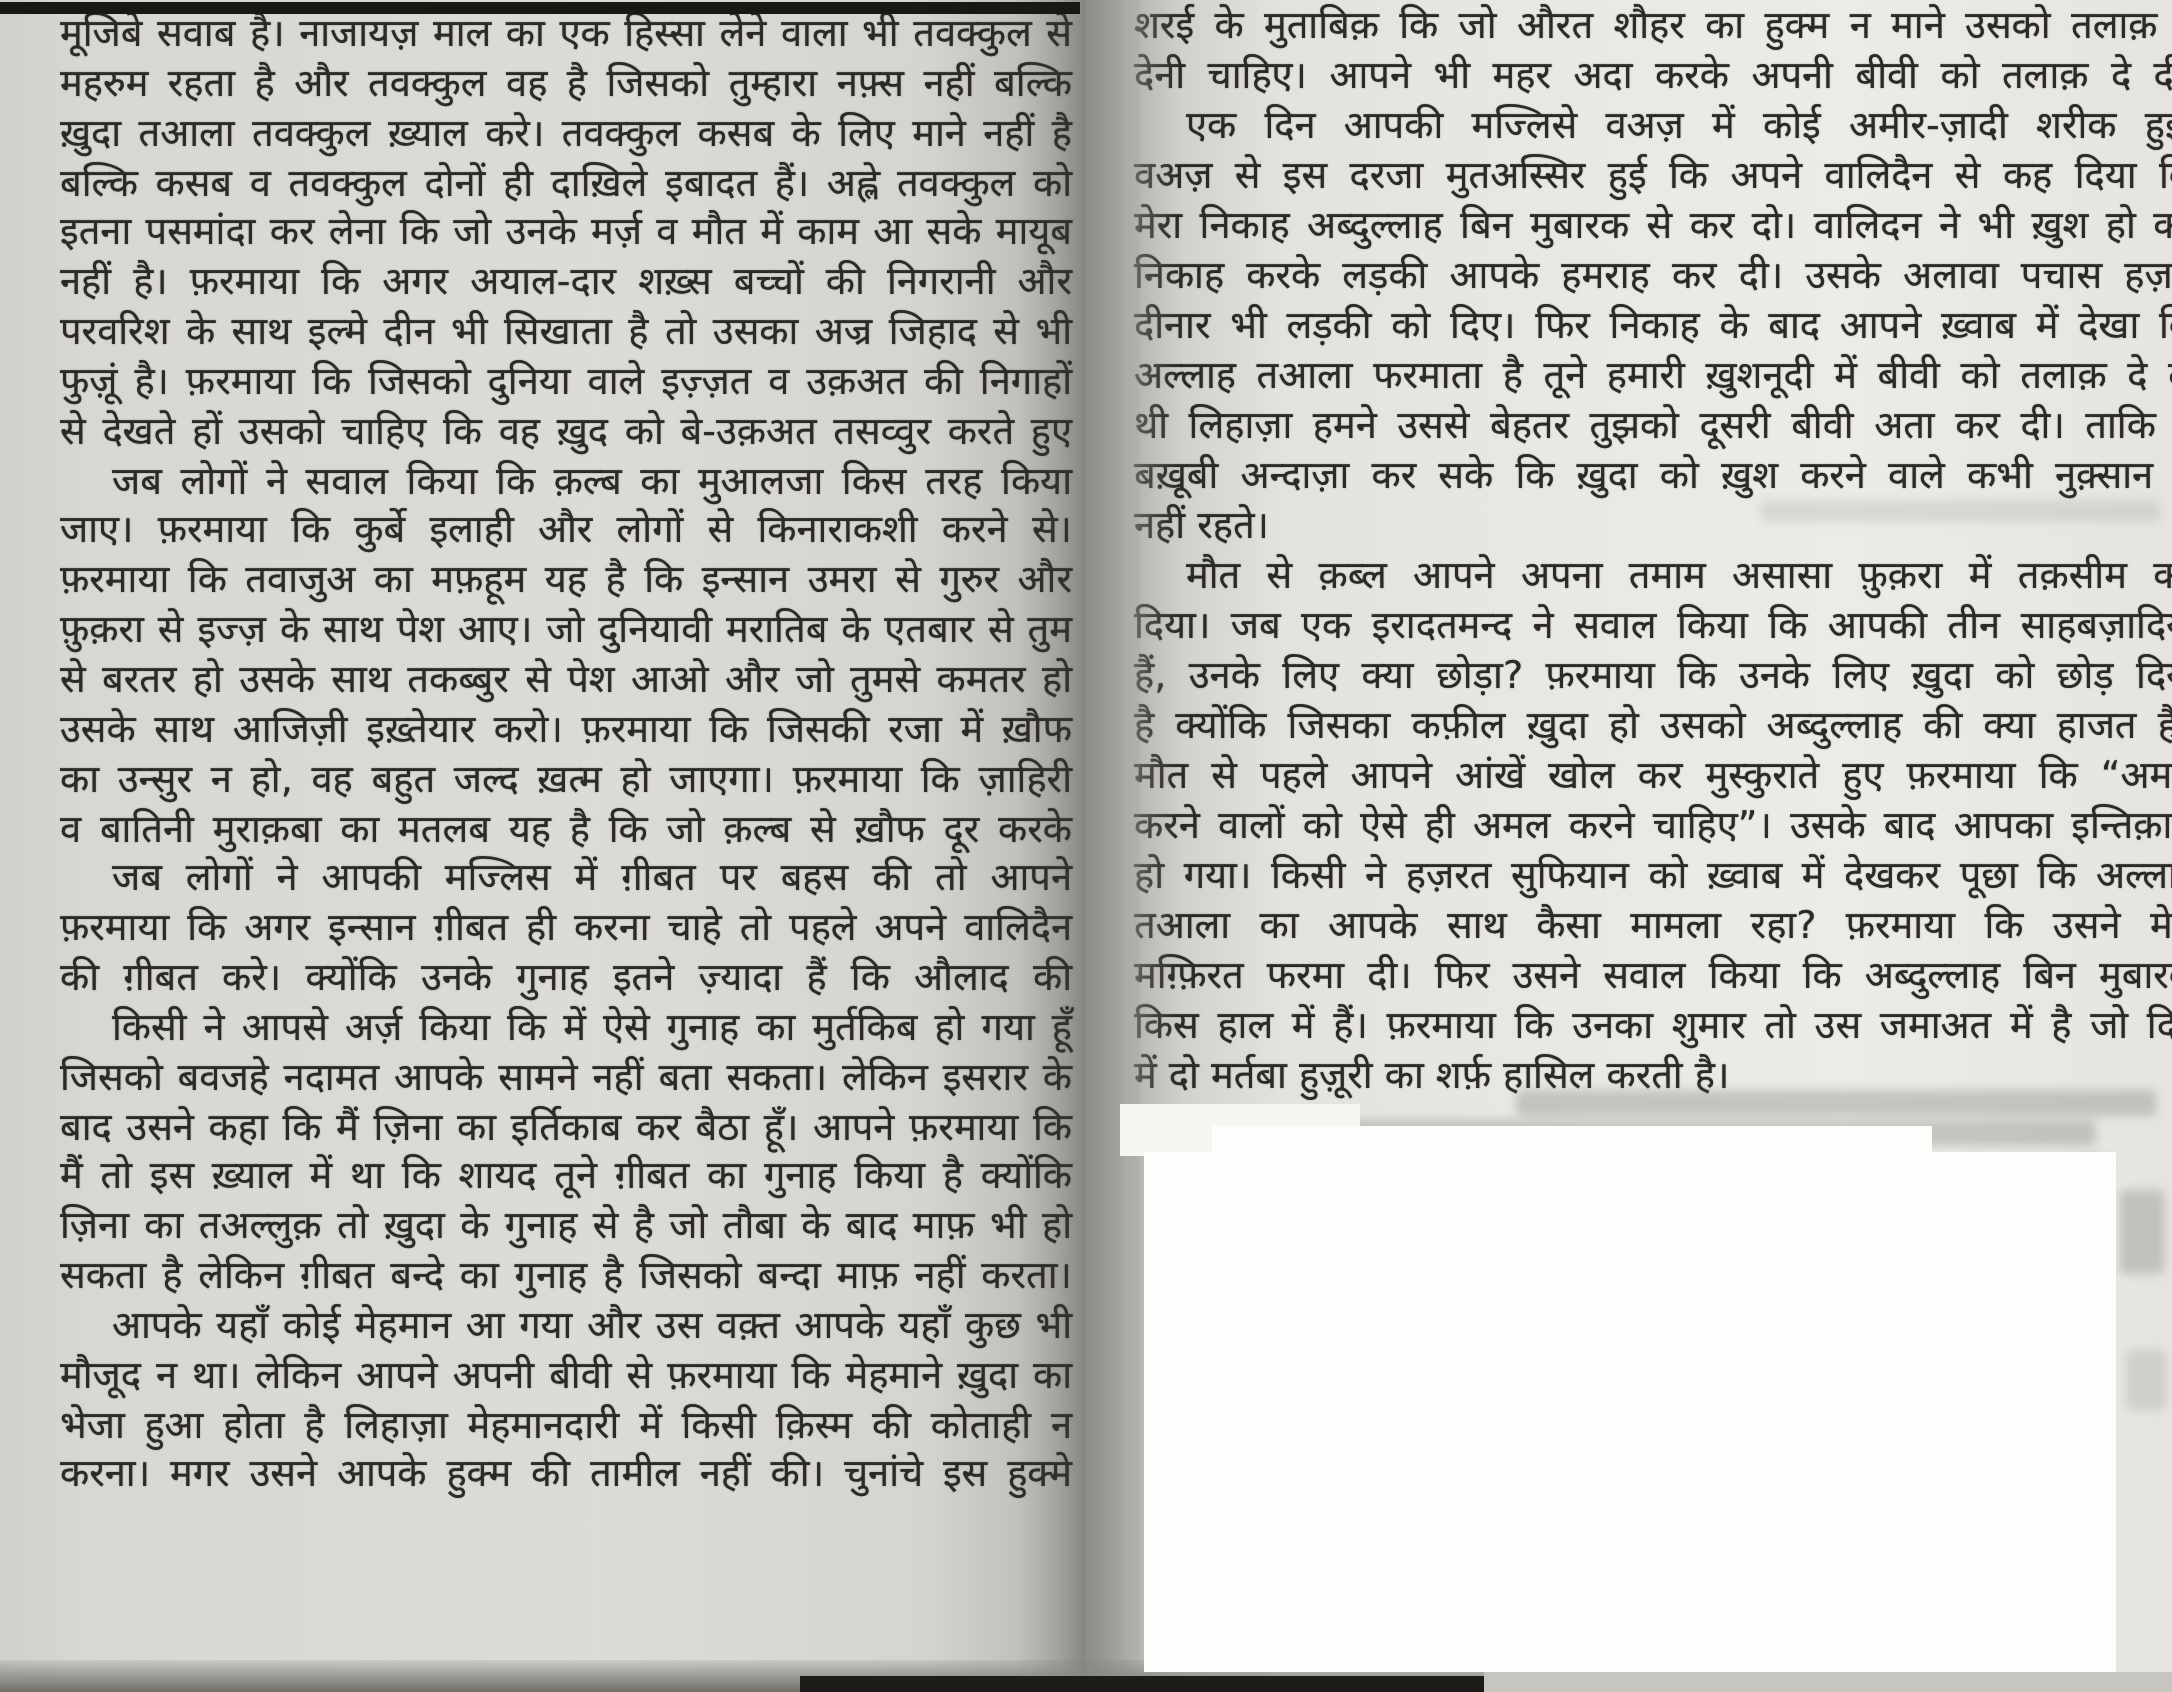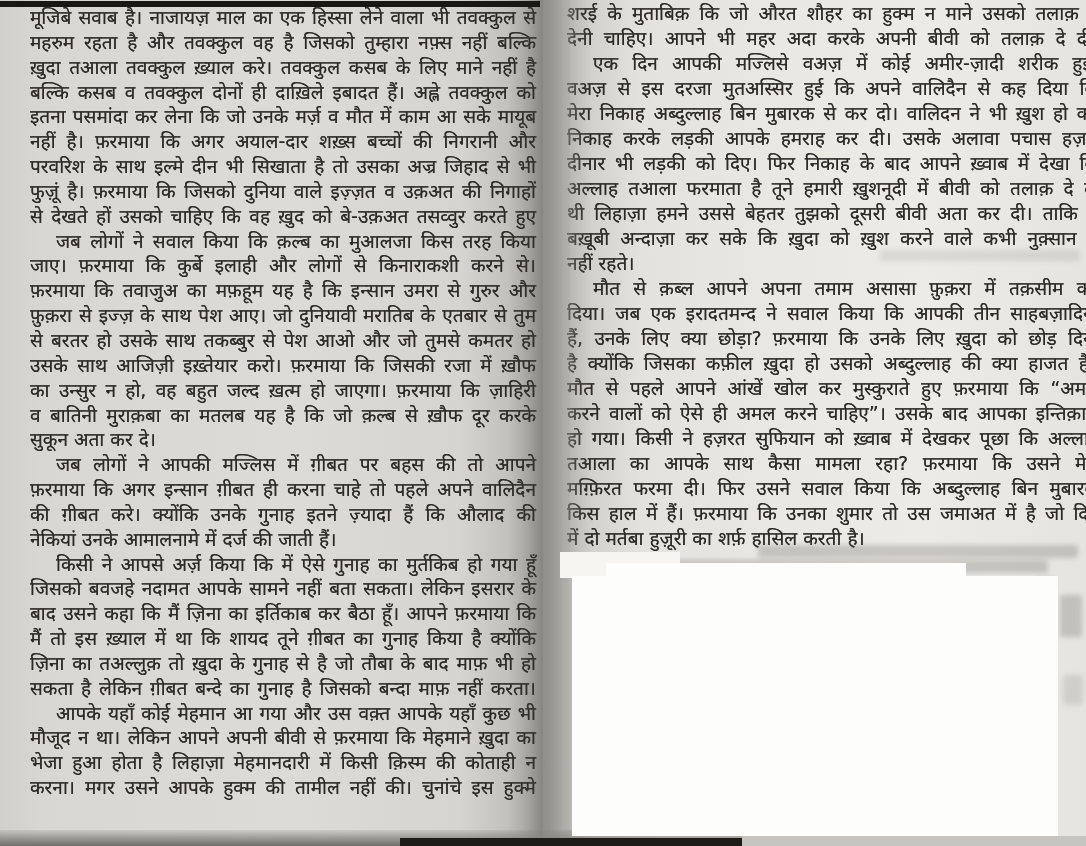--- a/index.html
+++ b/index.html
@@ -77,25 +77,23 @@
         <div class="line">फुज़ूं है। फ़रमाया कि जिसको दुनिया वाले इज़्ज़त व उक़अत की निगाहों</div>
         <div class="line">से देखते हों उसको चाहिए कि वह ख़ुद को बे-उक़अत तसव्वुर करते हुए</div>
         <div class="line indent">जब लोगों ने सवाल किया कि क़ल्ब का मुआलजा किस तरह किया</div>
         <div class="line">जाए। फ़रमाया कि कुर्बे इलाही और लोगों से किनाराकशी करने से।</div>
         <div class="line">फ़रमाया कि तवाजुअ का मफ़हूम यह है कि इन्सान उमरा से गुरुर और</div>
         <div class="line">फ़ुक़रा से इज्ज़ के साथ पेश आए। जो दुनियावी मरातिब के एतबार से तुम</div>
         <div class="line">से बरतर हो उसके साथ तकब्बुर से पेश आओ और जो तुमसे कमतर हो</div>
         <div class="line">उसके साथ आजिज़ी इख़्तेयार करो। फ़रमाया कि जिसकी रजा में ख़ौफ</div>
         <div class="line">का उन्सुर न हो, वह बहुत जल्द ख़त्म हो जाएगा। फ़रमाया कि ज़ाहिरी</div>
         <div class="line">व बातिनी मुराक़बा का मतलब यह है कि जो क़ल्ब से ख़ौफ दूर करके</div>
-        <div class="line end">सुकून अता कर दे।</div>
         <div class="line indent">जब लोगों ने आपकी मज्लिस में ग़ीबत पर बहस की तो आपने</div>
         <div class="line">फ़रमाया कि अगर इन्सान ग़ीबत ही करना चाहे तो पहले अपने वालिदैन</div>
         <div class="line">की ग़ीबत करे। क्योंकि उनके गुनाह इतने ज़्यादा हैं कि औलाद की</div>
-        <div class="line end">नेकियां उनके आमालनामे में दर्ज की जाती हैं।</div>
         <div class="line indent">किसी ने आपसे अर्ज़ किया कि में ऐसे गुनाह का मुर्तकिब हो गया हूँ</div>
         <div class="line">जिसको बवजहे नदामत आपके सामने नहीं बता सकता। लेकिन इसरार के</div>
         <div class="line">बाद उसने कहा कि मैं ज़िना का इर्तिकाब कर बैठा हूँ। आपने फ़रमाया कि</div>
         <div class="line">मैं तो इस ख़्याल में था कि शायद तूने ग़ीबत का गुनाह किया है क्योंकि</div>
         <div class="line">ज़िना का तअल्लुक़ तो ख़ुदा के गुनाह से है जो तौबा के बाद माफ़ भी हो</div>
         <div class="line">सकता है लेकिन ग़ीबत बन्दे का गुनाह है जिसको बन्दा माफ़ नहीं करता।</div>
         <div class="line indent">आपके यहाँ कोई मेहमान आ गया और उस वक़्त आपके यहाँ कुछ भी</div>
         <div class="line">मौजूद न था। लेकिन आपने अपनी बीवी से फ़रमाया कि मेहमाने ख़ुदा का</div>
         <div class="line">भेजा हुआ होता है लिहाज़ा मेहमानदारी में किसी क़िस्म की कोताही न</div>
         <div class="line">करना। मगर उसने आपके हुक्म की तामील नहीं की। चुनांचे इस हुक्मे</div>

